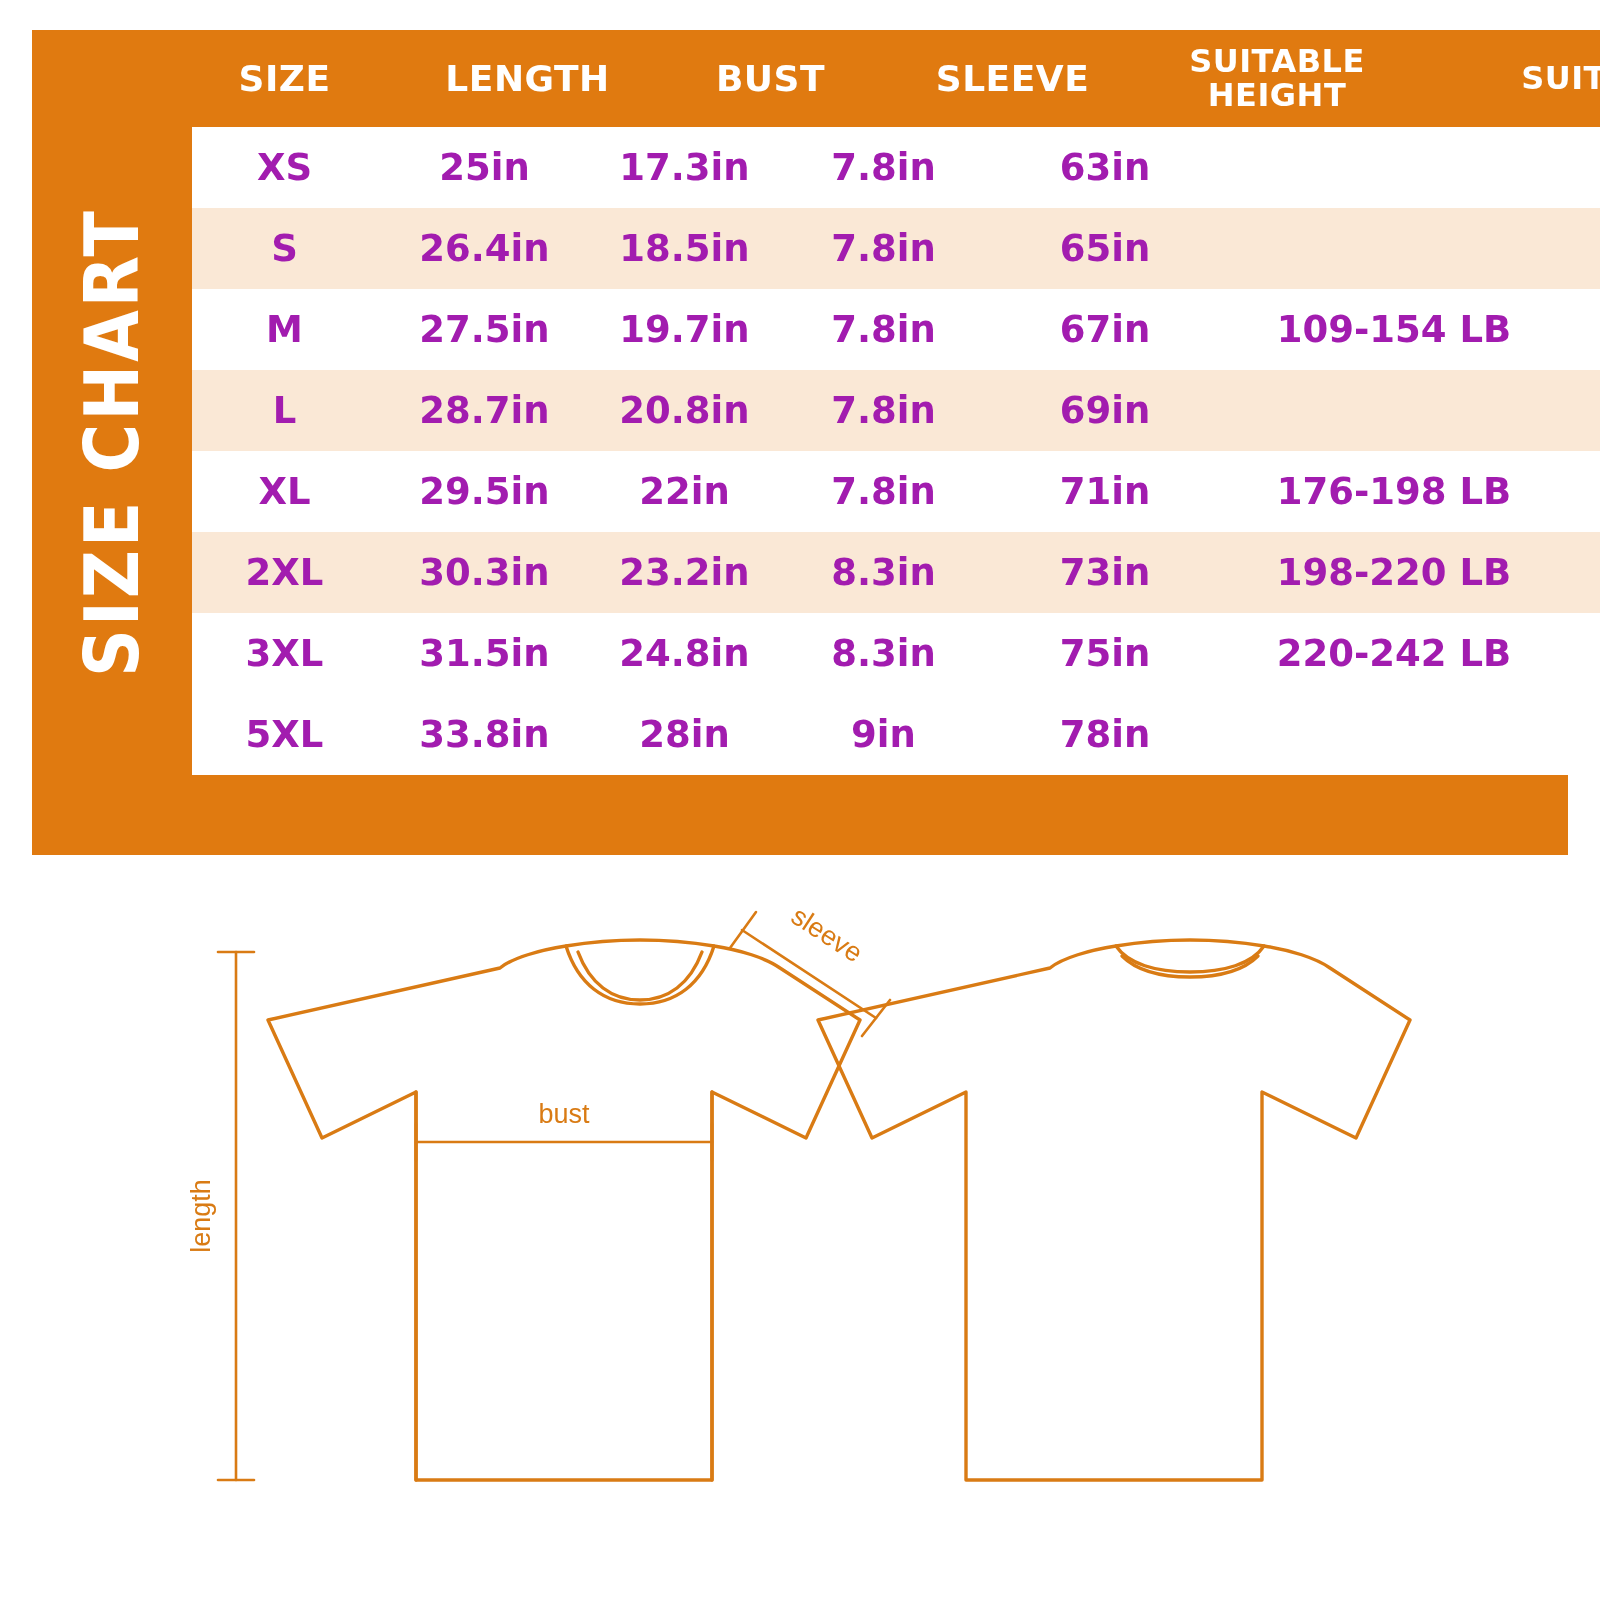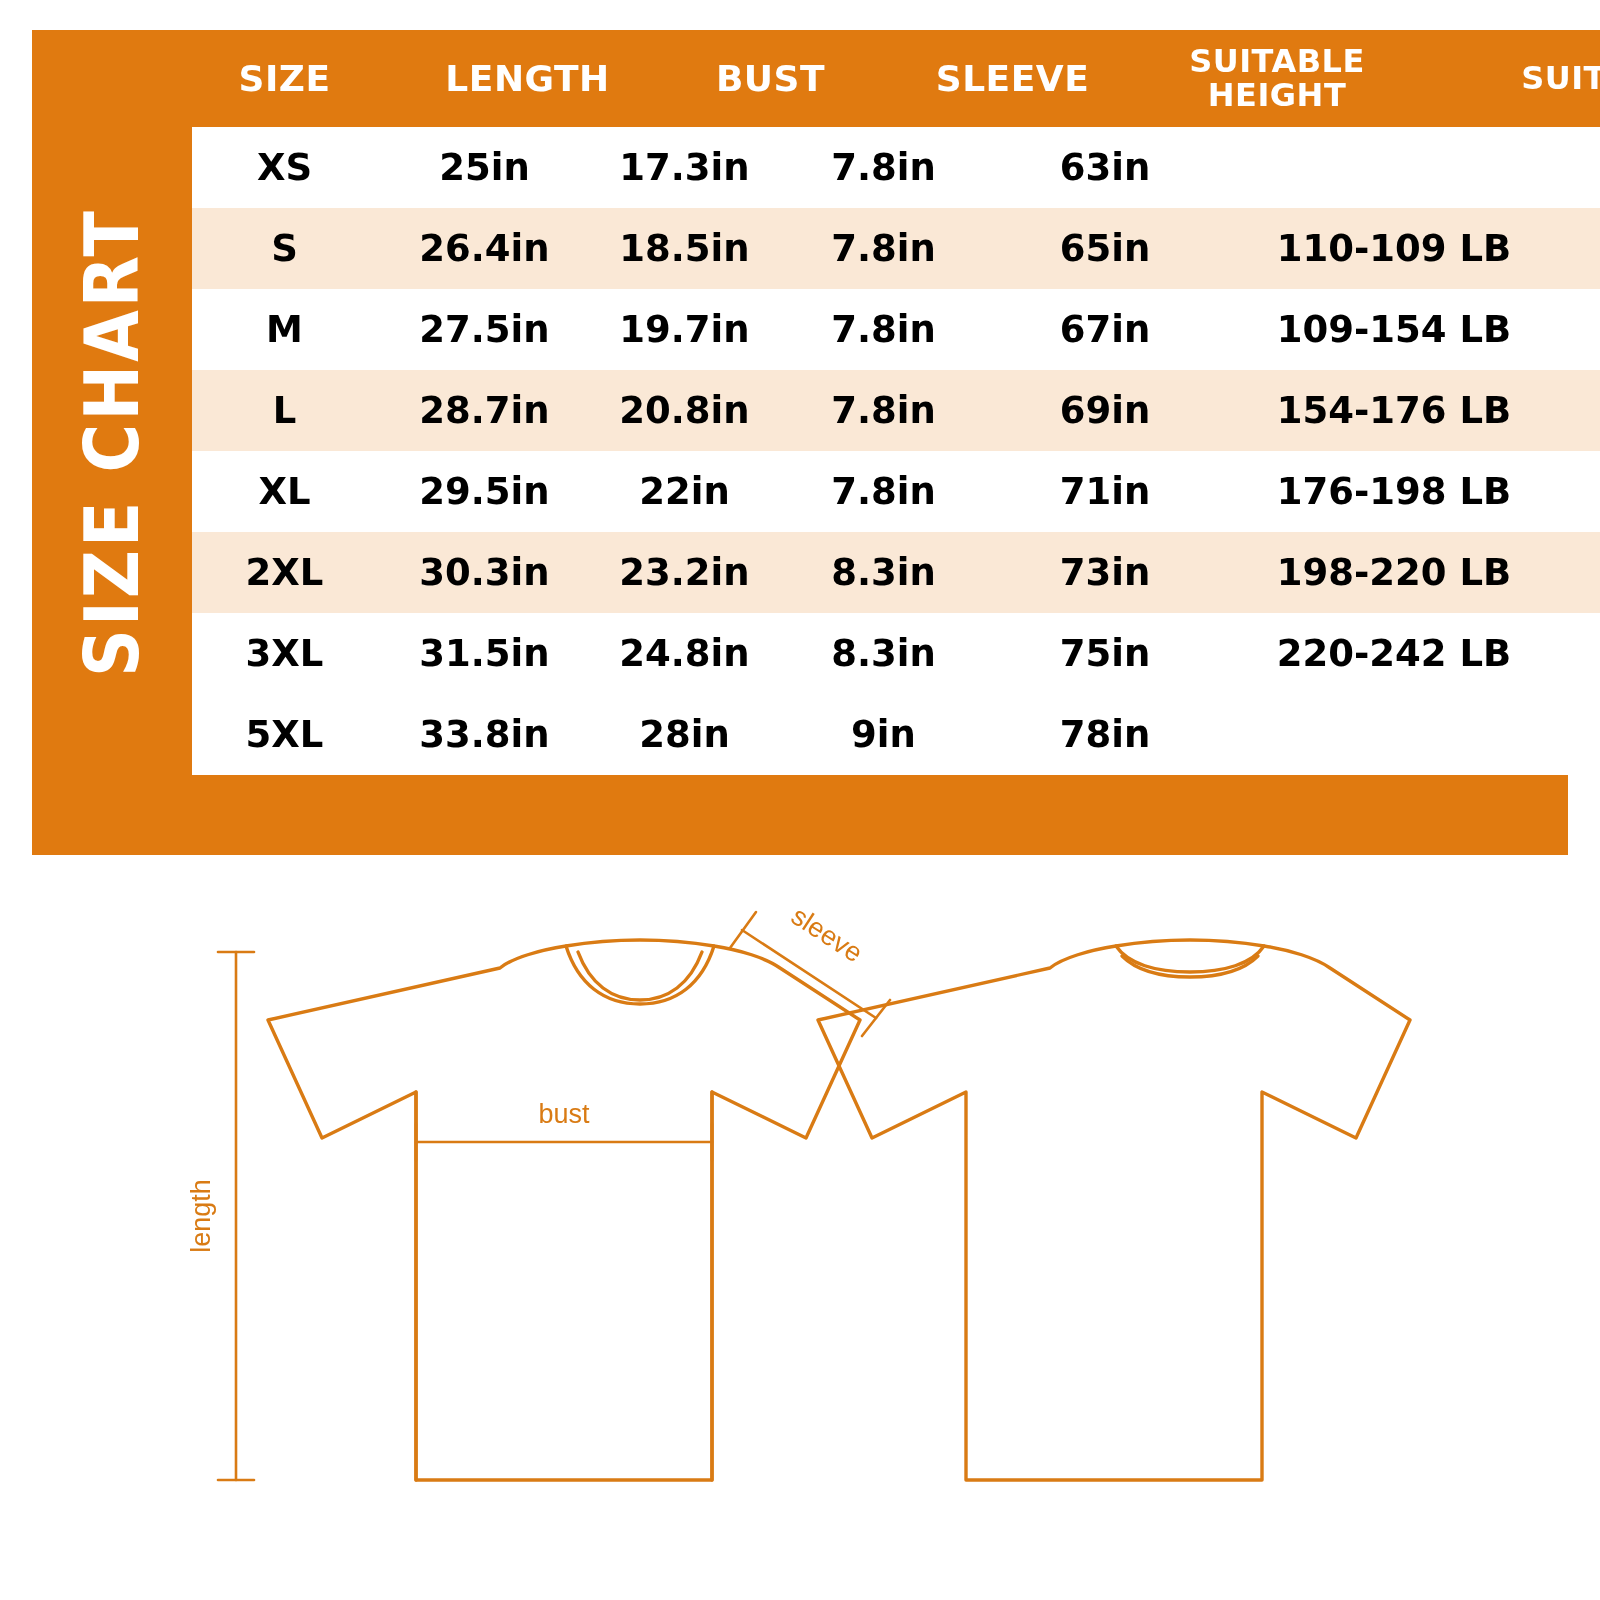--- a/index.html
+++ b/index.html
@@ -87,21 +87,21 @@
 
   .data-row {
     display: flex;
     height: 81px;
     align-items: center;
   }
   .data-row.odd { background: #FFFFFF; }
   .data-row.even { background: #FAE8D6; }
 
   .cell {
-    color: #000000;
+    color: #a21caf;
     font-size: 37px;
     font-weight: bold;
     text-align: center;
     font-family: "DejaVu Sans", sans-serif;
   }
 
   
   .c0 { width: 185px; flex: 0 0 185px; }
   .c1 { width: 215px; flex: 0 0 215px; }
   .c2 { width: 185px; flex: 0 0 185px; }
@@ -159,39 +159,37 @@
         <div class="cell c3">7.8in</div>
         <div class="cell c4">63in</div>
       </div>
 
       <div class="data-row even">
         <div class="cell c0">S</div>
         <div class="cell c1">26.4in</div>
         <div class="cell c2">18.5in</div>
         <div class="cell c3">7.8in</div>
         <div class="cell c4">65in</div>
-        <div class="cell c5">110-109 LB</div>
       </div>
 
       <div class="data-row odd">
         <div class="cell c0">M</div>
         <div class="cell c1">27.5in</div>
         <div class="cell c2">19.7in</div>
         <div class="cell c3">7.8in</div>
         <div class="cell c4">67in</div>
         <div class="cell c5">109-154 LB</div>
       </div>
 
       <div class="data-row even">
         <div class="cell c0">L</div>
         <div class="cell c1">28.7in</div>
         <div class="cell c2">20.8in</div>
         <div class="cell c3">7.8in</div>
         <div class="cell c4">69in</div>
-        <div class="cell c5">154-176 LB</div>
       </div>
 
       <div class="data-row odd">
         <div class="cell c0">XL</div>
         <div class="cell c1">29.5in</div>
         <div class="cell c2">22in</div>
         <div class="cell c3">7.8in</div>
         <div class="cell c4">71in</div>
         <div class="cell c5">176-198 LB</div>
       </div>

